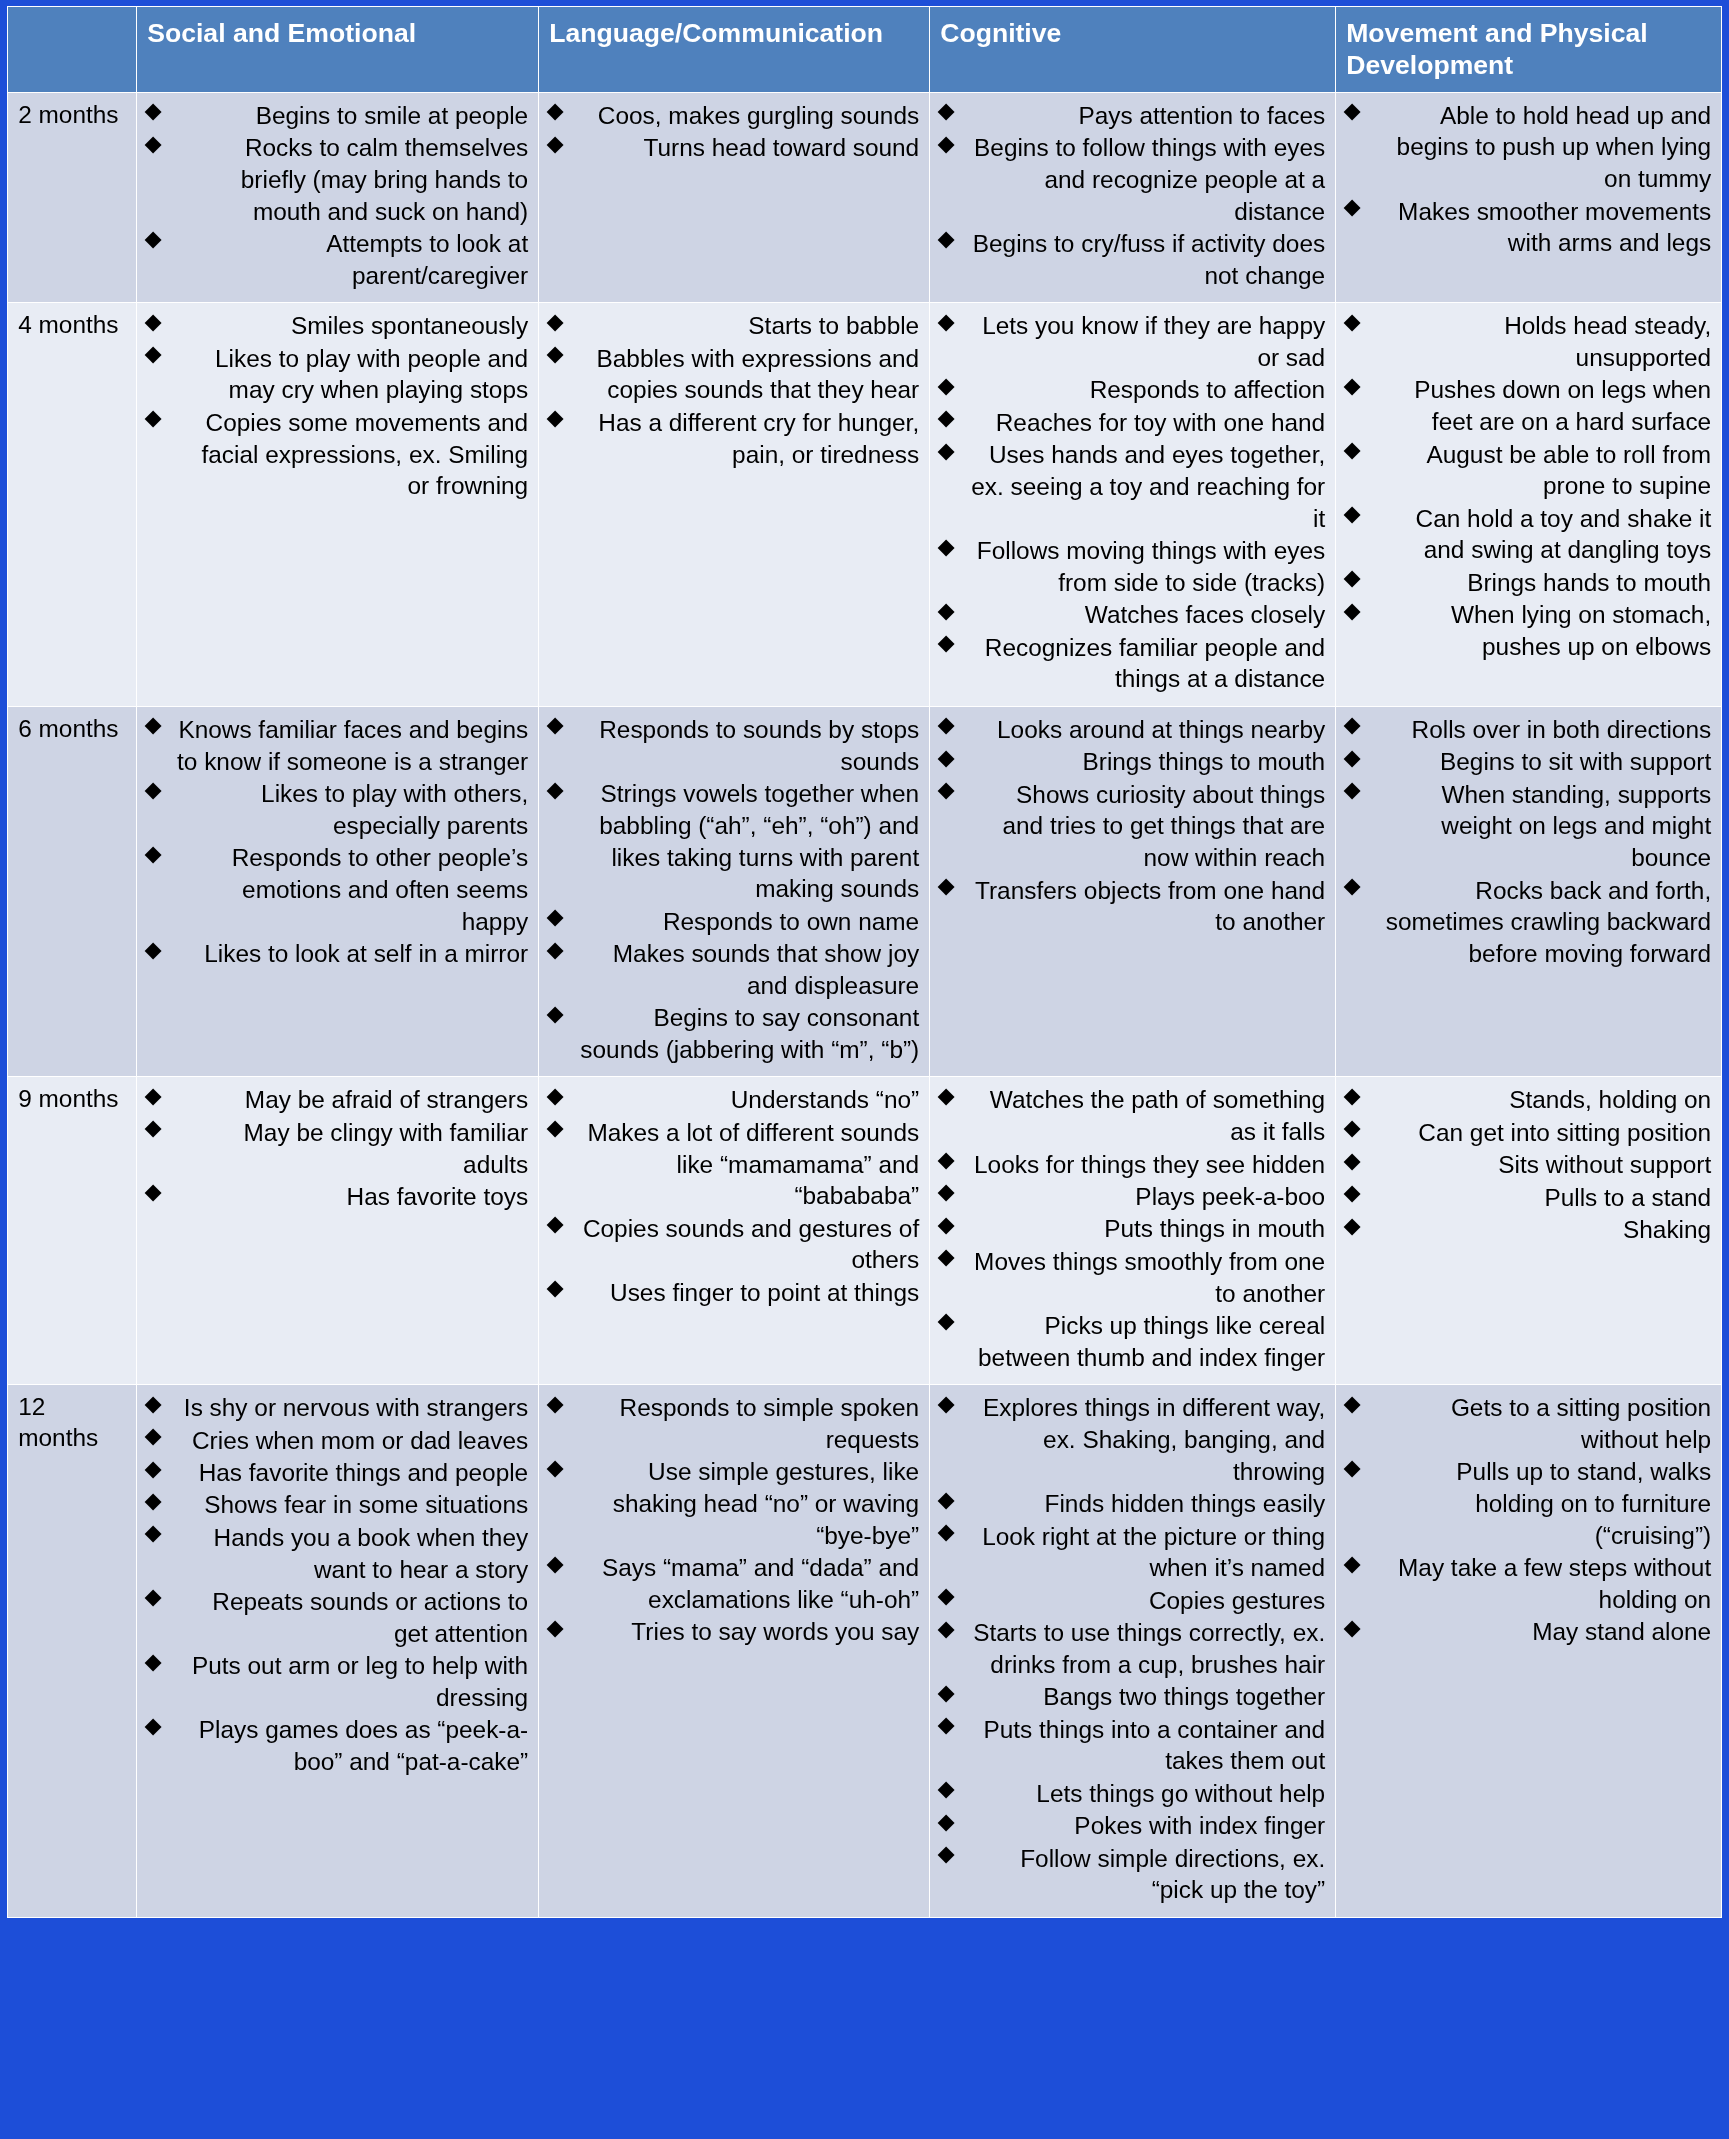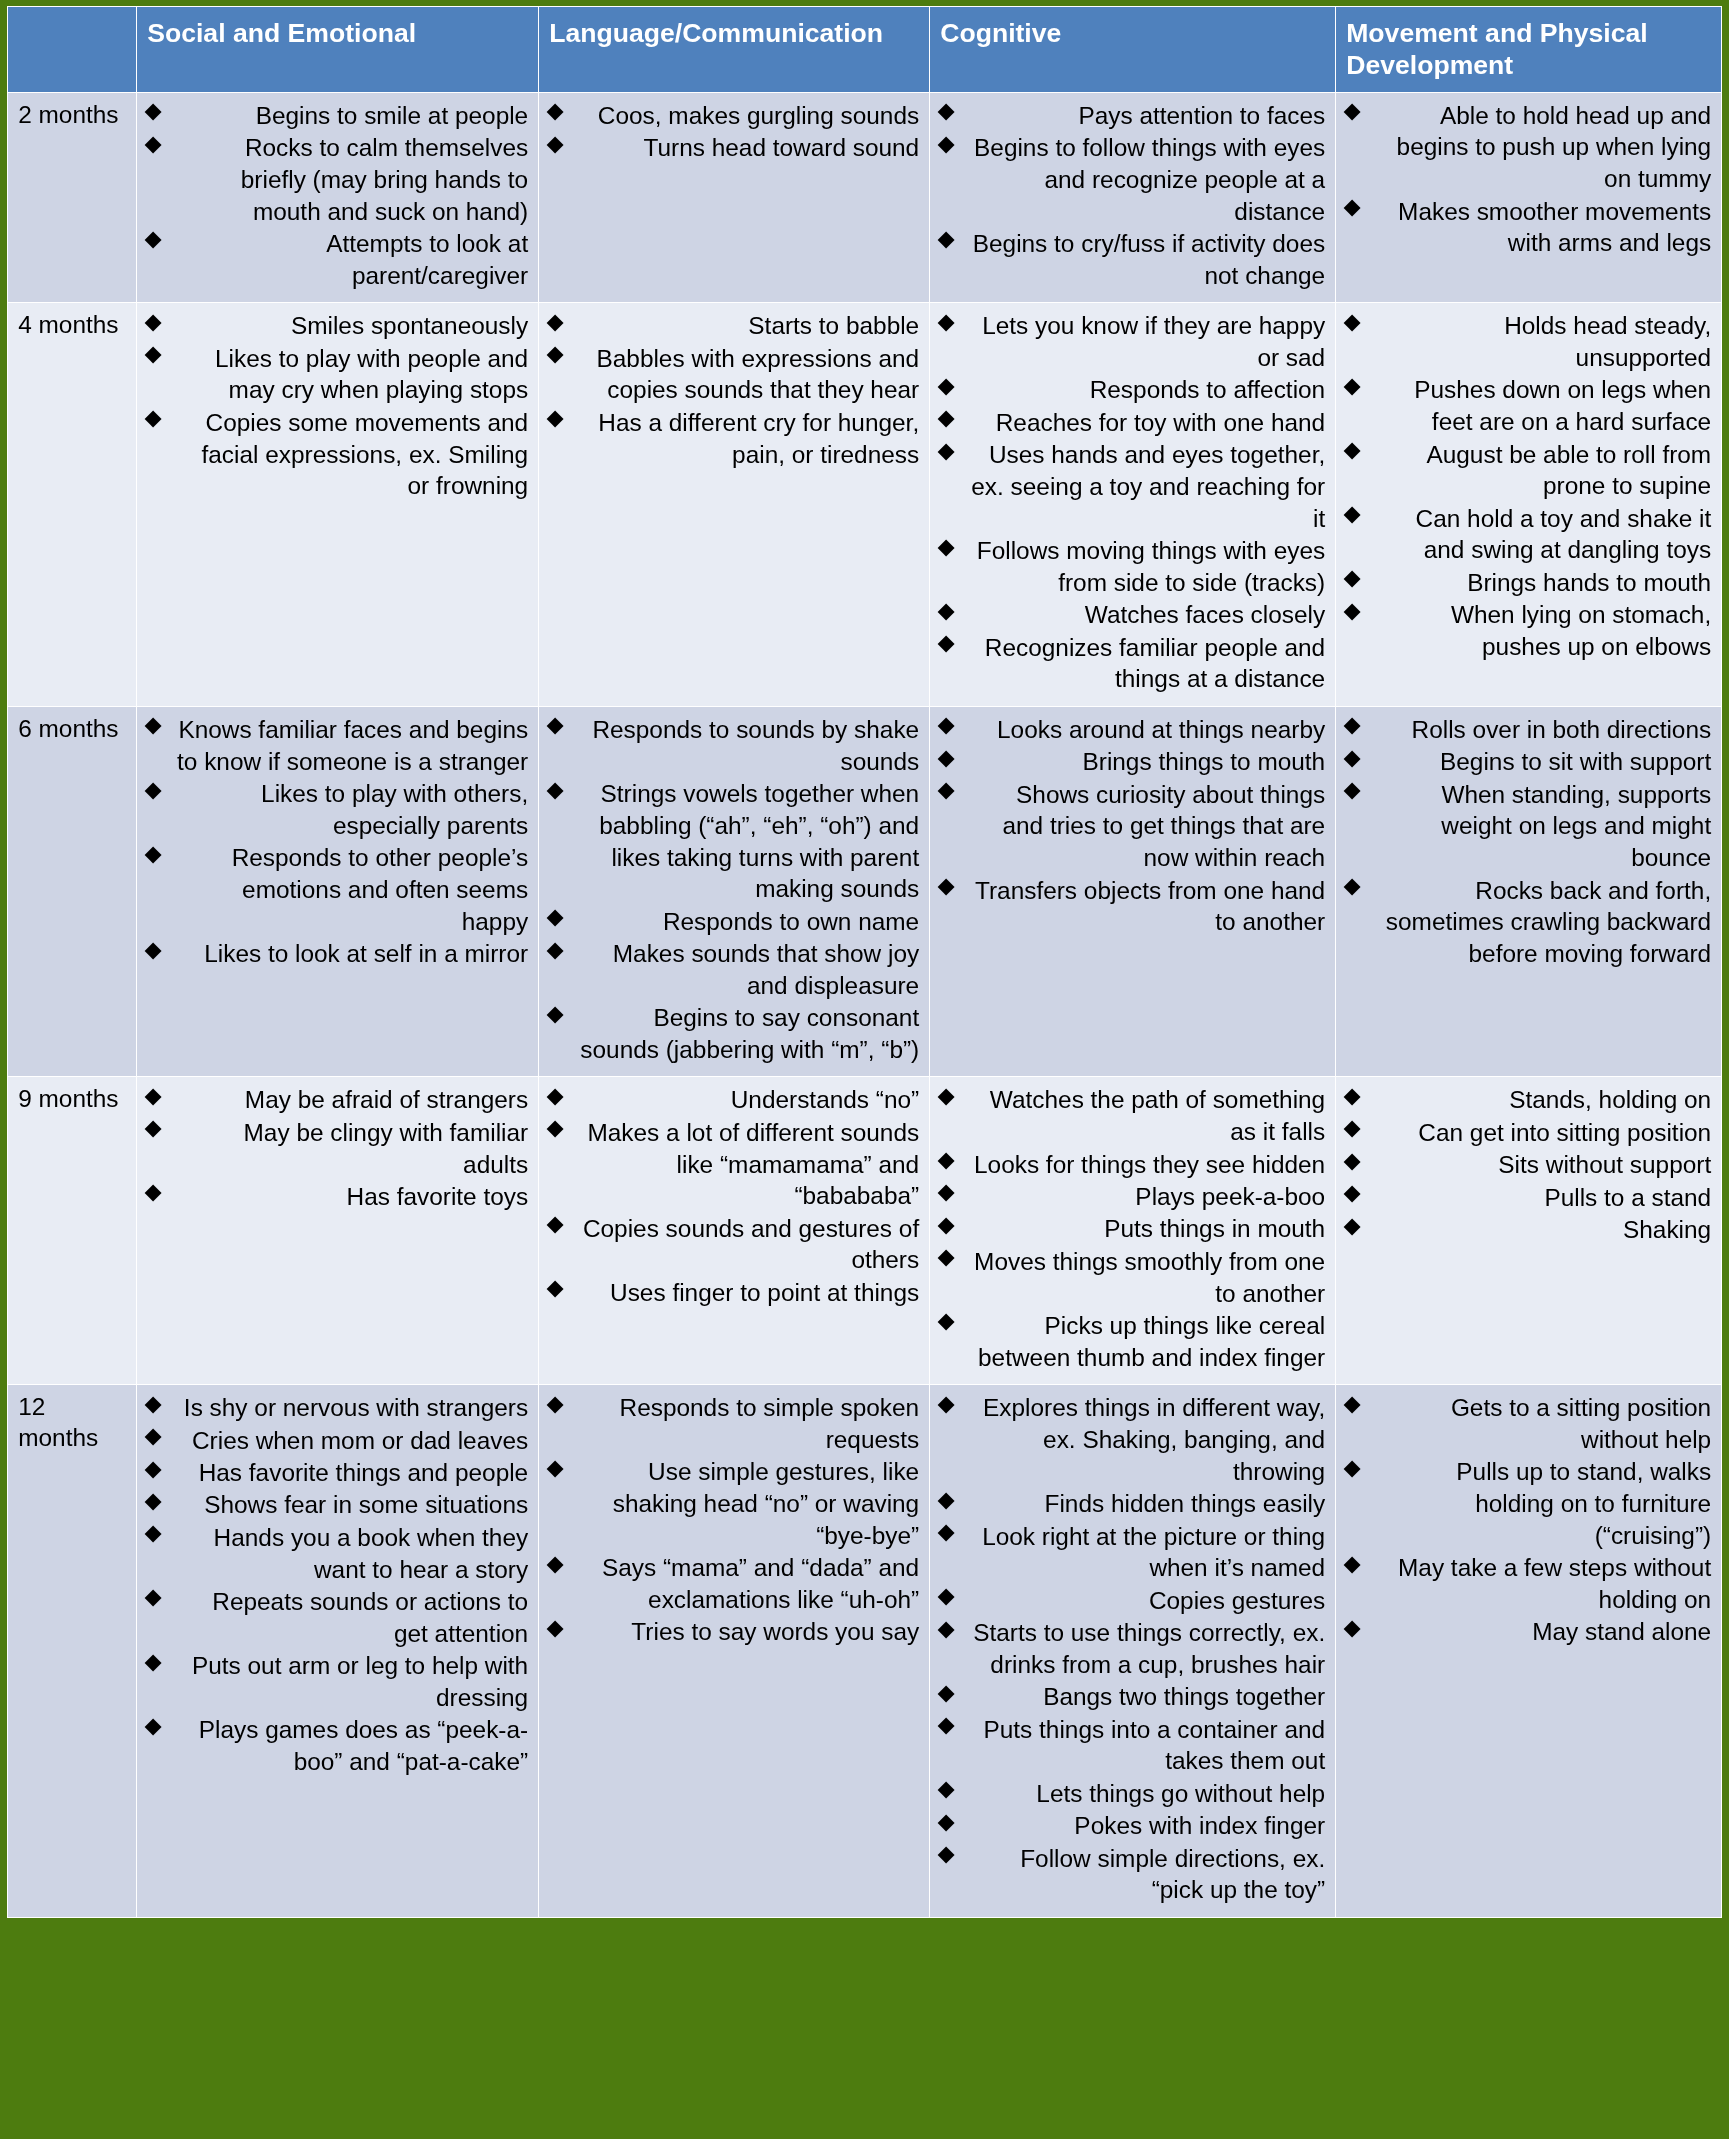--- a/index.html
+++ b/index.html
@@ -13,21 +13,21 @@
     width: 1729px;
     height: 2140px;
     overflow: hidden;
   }
 
   .sheet {
     width: 1729px;
     height: 2140px;
     box-sizing: border-box;
     padding: 5.7px 7.2px 5.7px 7.2px;
-    background: #4d7c0f;
+    background: #1d4ed8;
   }
 
   table.milestones {
     border-collapse: collapse;
     table-layout: fixed;
     width: 1715px;
     background: #ffffff;
   }
 
   
@@ -310,21 +310,21 @@
               <li>
                 <span class="dia"></span>
                 <span class="txt">Likes to look at self in a mirror</span>
               </li>
             </ul>
           </td>
           <td>
             <ul class="bullets">
               <li>
                 <span class="dia"></span>
-                <span class="txt">Responds to sounds by shake sounds</span>
+                <span class="txt">Responds to sounds by stops sounds</span>
               </li>
               <li>
                 <span class="dia"></span>
                 <span class="txt">Strings vowels together when babbling (“ah”, “eh”, “oh”) and likes taking turns with parent making sounds</span>
               </li>
               <li>
                 <span class="dia"></span>
                 <span class="txt">Responds to own name</span>
               </li>
               <li>

